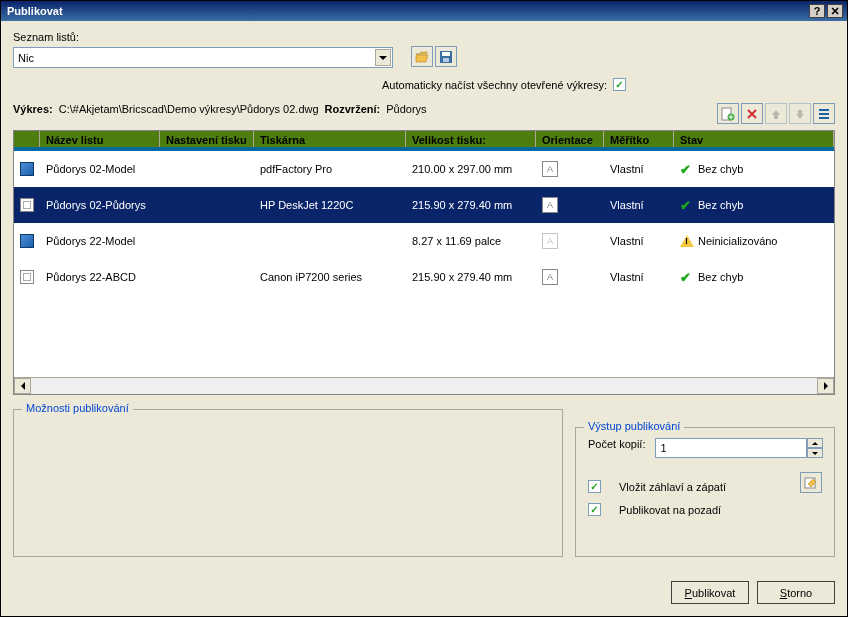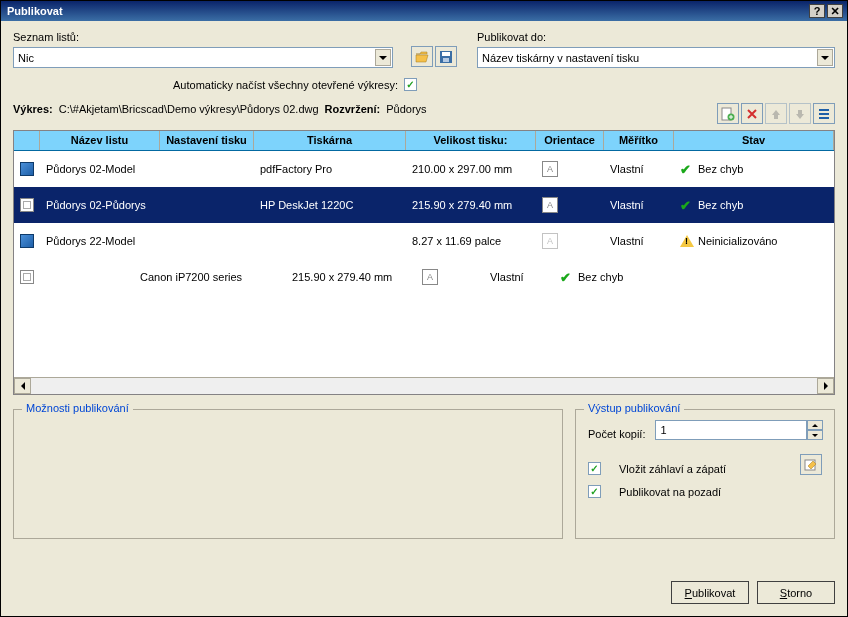--- a/index.html
+++ b/index.html
@@ -77,21 +77,21 @@
   .icon-btn {
     width: 22px; height: 21px;
     border: 1px solid #7f9db9;
     background: #ece9d8;
     display: flex; align-items: center; justify-content: center;
     cursor: pointer;
   }
   .icon-btn.disabled { opacity: 0.5; cursor: default; }
   .autoload-row {
     margin: 10px 0 8px 0;
-    display: flex; align-items: center; justify-content: flex-start;
+    display: flex; align-items: center; justify-content: center;
     padding-left: 160px;
   }
   .autoload-row label { margin-right: 6px; }
   .checkbox {
     width: 13px; height: 13px;
     border: 1px solid #7f9db9;
     background: #fff;
     display: inline-flex; align-items: center; justify-content: center;
     cursor: pointer;
   }
@@ -104,24 +104,23 @@
   .path-row .bold { font-weight: bold; }
   .path-row .toolbar { margin-left: auto; display: flex; gap: 2px; }
   .grid-wrap {
     border: 1px solid #848284;
     background: #fff;
     height: 265px;
     display: flex; flex-direction: column;
   }
   .grid-head {
     display: flex;
-    background: #7dd3fc;
-    border-bottom: 1px solid #0369a1;
+    background: #4d7c0f;
+    border-bottom: 4px solid #0369a1;
     height: 20px;
-    text-align: center;
   }
   .gh {
     border-right: 1px solid #aca899;
     padding: 3px 6px;
     font-weight: normal;
     overflow: hidden; white-space: nowrap;
     position: relative;
   }
   .gh.bold { font-weight: bold; }
   .c-icon { width: 26px; padding: 0; }
@@ -186,22 +185,22 @@
     padding: 10px 12px 12px 12px;
     position: relative;
     flex: 1;
   }
   .groupbox .legend {
     position: absolute; top: -8px; left: 8px;
     background: #ece9d8; padding: 0 4px;
     color: #0046d5;
   }
   .gb-left { min-height: 130px; }
-  .gb-right { flex: 0 0 260px; min-height: 130px; }
-  .copies-row { display: flex; align-items: flex-end; gap: 10px; margin-bottom: 14px; }
+  .gb-right { flex: 0 0 260px; min-height: 130px; margin-top: 18px; }
+  .copies-row { display: flex; align-items: flex-start; gap: 10px; margin-bottom: 14px; }
   .spinner {
     display: flex; width: 160px;
   }
   .spinner input {
     flex:1; height: 20px; border: 1px solid #7f9db9; padding: 0 4px; font: inherit;
   }
   .spinner .spbtns {
     display: flex; flex-direction: column;
   }
   .spinner .spbtn {
@@ -253,27 +252,20 @@
           <svg width="16" height="16">
               <path d="M2 5h4l1-2h6v2H3zM2 6h12l-2 7H2z" fill="#f5c04a" stroke="#a37a1e" stroke-width="0.5"></path>
             </svg>
         </div>
         <div class="icon-btn">
           <svg width="16" height="16">
               <rect x="2" y="2" width="12" height="12" fill="#3b6ea5"></rect>
               <rect x="4" y="3" width="8" height="4" fill="#fff"></rect>
               <rect x="5" y="9" width="6" height="4" fill="#b5cae3"></rect>
             </svg>
-        </div>
-      </div>
-      <div class="col right-top">
-        <span class="label">Publikovat do:</span>
-        <div class="select">
-          <span>Název tiskárny v nastavení tisku</span>
-          <div class="arrow"></div>
         </div>
       </div>
     </div>
 
     <div class="autoload-row">
       <label>Automaticky načíst všechny otevřené výkresy:</label>
       <span class="checkbox checked"></span>
     </div>
 
     <div class="path-row">
@@ -384,20 +376,21 @@
               <span class="status-cell">
                 <span class="status-warn"></span>
                 <span>Neinicializováno</span>
               </span>
             </div>
           </div>
           <div class="grow">
             <div class="gc c-icon">
               <span class="sheet-icon sheet-gray"></span>
             </div>
+            <div class="gc c-name">Půdorys 22-ABCD</div>
             <div class="gc c-setup">
               <výchozí: nic=""></výchozí:>
             </div>
             <div class="gc c-printer">Canon iP7200 series</div>
             <div class="gc c-size">215.90 x 279.40 mm</div>
             <div class="gc c-orient">
               <span class="orient-icon">A</span>
             </div>
             <div class="gc c-scale">Vlastní</div>
             <div class="gc c-status">

